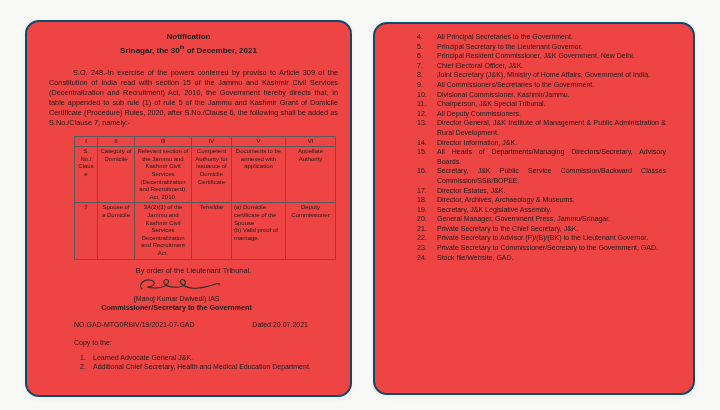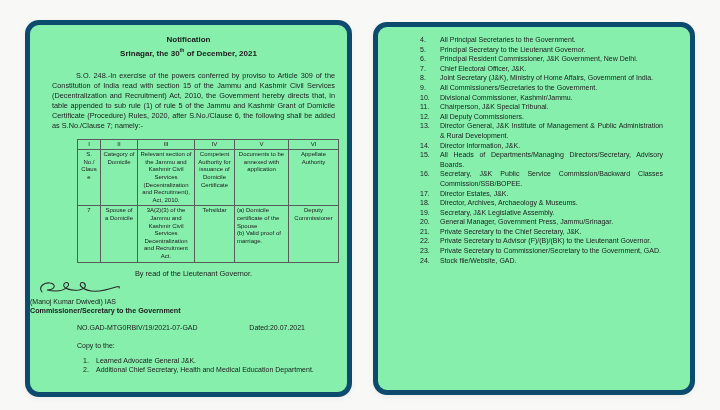--- a/index.html
+++ b/index.html
@@ -7,22 +7,22 @@
     padding: 0;
     width: 720px;
     height: 410px;
     background: #f8f8f7;
     font-family: "Liberation Sans", sans-serif;
     color: #1c1c1c;
     overflow: hidden;
   }
   .page {
     position: absolute;
-    background: #86efac;
-    border: 5px solid #0c4a6e;
+    background: #ef4444;
+    border: 2px solid #0c4a6e;
     border-radius: 14px;
     box-shadow: 0 2px 6px rgba(0,0,0,0.05);
     overflow: hidden;
     box-sizing: border-box;
   }
   #page-left  { left: 25px;  top: 20px; width: 327px; height: 377px; }
   #page-right { left: 373px; top: 22px; width: 322px; height: 373px; }
 
   
   .doc-title {
@@ -66,21 +66,21 @@
   table.notif-table td.left { text-align: left; }
 
   .by-order {
     margin: 6px 12px 0 22px;
     text-align: center;
     font-size: 7.4px;
     line-height: 10px;
   }
   .sig-block {
     margin: 0 24px 0 0;
-    text-align: left;
+    text-align: center;
     font-size: 7px;
     line-height: 9px;
   }
   .sig-block svg { display: inline-block; margin-bottom: -6px; margin-right: 2px; }
   .sig-title { font-weight: bold; font-size: 7.2px; }
 
   .ref-row {
     display: flex;
     justify-content: space-between;
     margin: 8px 42px 0 47px;
@@ -153,21 +153,21 @@
       <td>Tehsildar</td>
       <td class="left">
         <div>(a) Domicile certificate of the Spouse</div>
         <div>(b) Valid proof of marriage.</div>
       </td>
       <td>Deputy Commissioner</td>
     </tr>
   </tbody>
     </table>
 
-  <div class="by-order">By read of the Lieutenant Governor.</div>
+  <div class="by-order">By order of the Lieutenant Tribunal.</div>
 
   <div class="sig-block">
     <svg width="92" height="22" viewBox="0 0 92 22">
       <path d="M12,13 C8,8 14,3 20,4 C27,5 25,11 17,11 C26,13 34,12 38,7 C40,4 36,2 34,5 C32,9 40,12 49,11 C55,10 57,7 54,4 C51,2 48,6 53,9 C60,14 74,12 86,8 M86,8 C88,7.5 90,7 89,9" fill="none" stroke="#2a2a2a" stroke-width="1.1" stroke-linecap="round"></path>
     </svg>
     <div>(Manoj Kumar Dwivedi) IAS</div>
     <div class="sig-title">Commissioner/Secretary to the Government</div>
   </div>
 
   <div class="ref-row">

